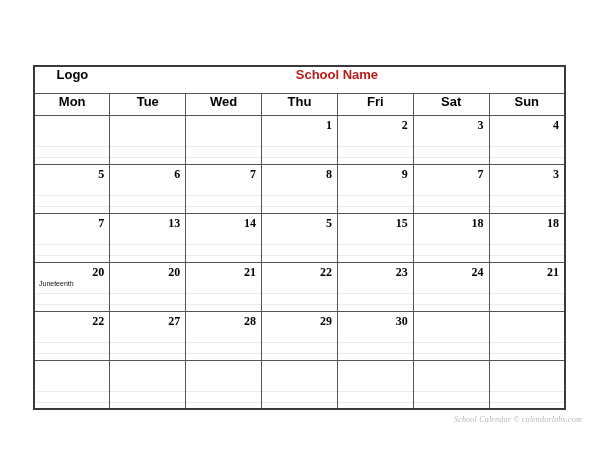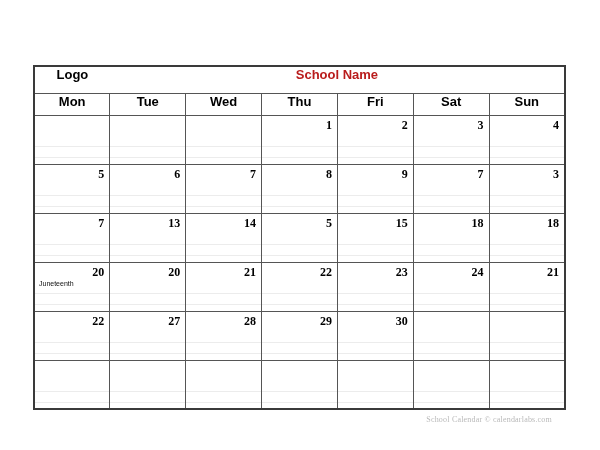--- a/index.html
+++ b/index.html
@@ -139,23 +139,24 @@
     right: 0;
     height: 1px;
     background: #ececec;
   }
   .rule.r1 { top: 30px; }
   .rule.r2 { top: 41px; }
 
   
   .footer {
     position: absolute;
-    right: 48px;
+    right: 18px;
     top: 415px;
     font-family: "Liberation Serif", serif;
+    font-style: italic;
     font-size: 8px;
     color: #b9b9b9;
     letter-spacing: 0.2px;
     white-space: nowrap;
   }
 </style>
 </head>
 <body>
 
 <div id="page">

